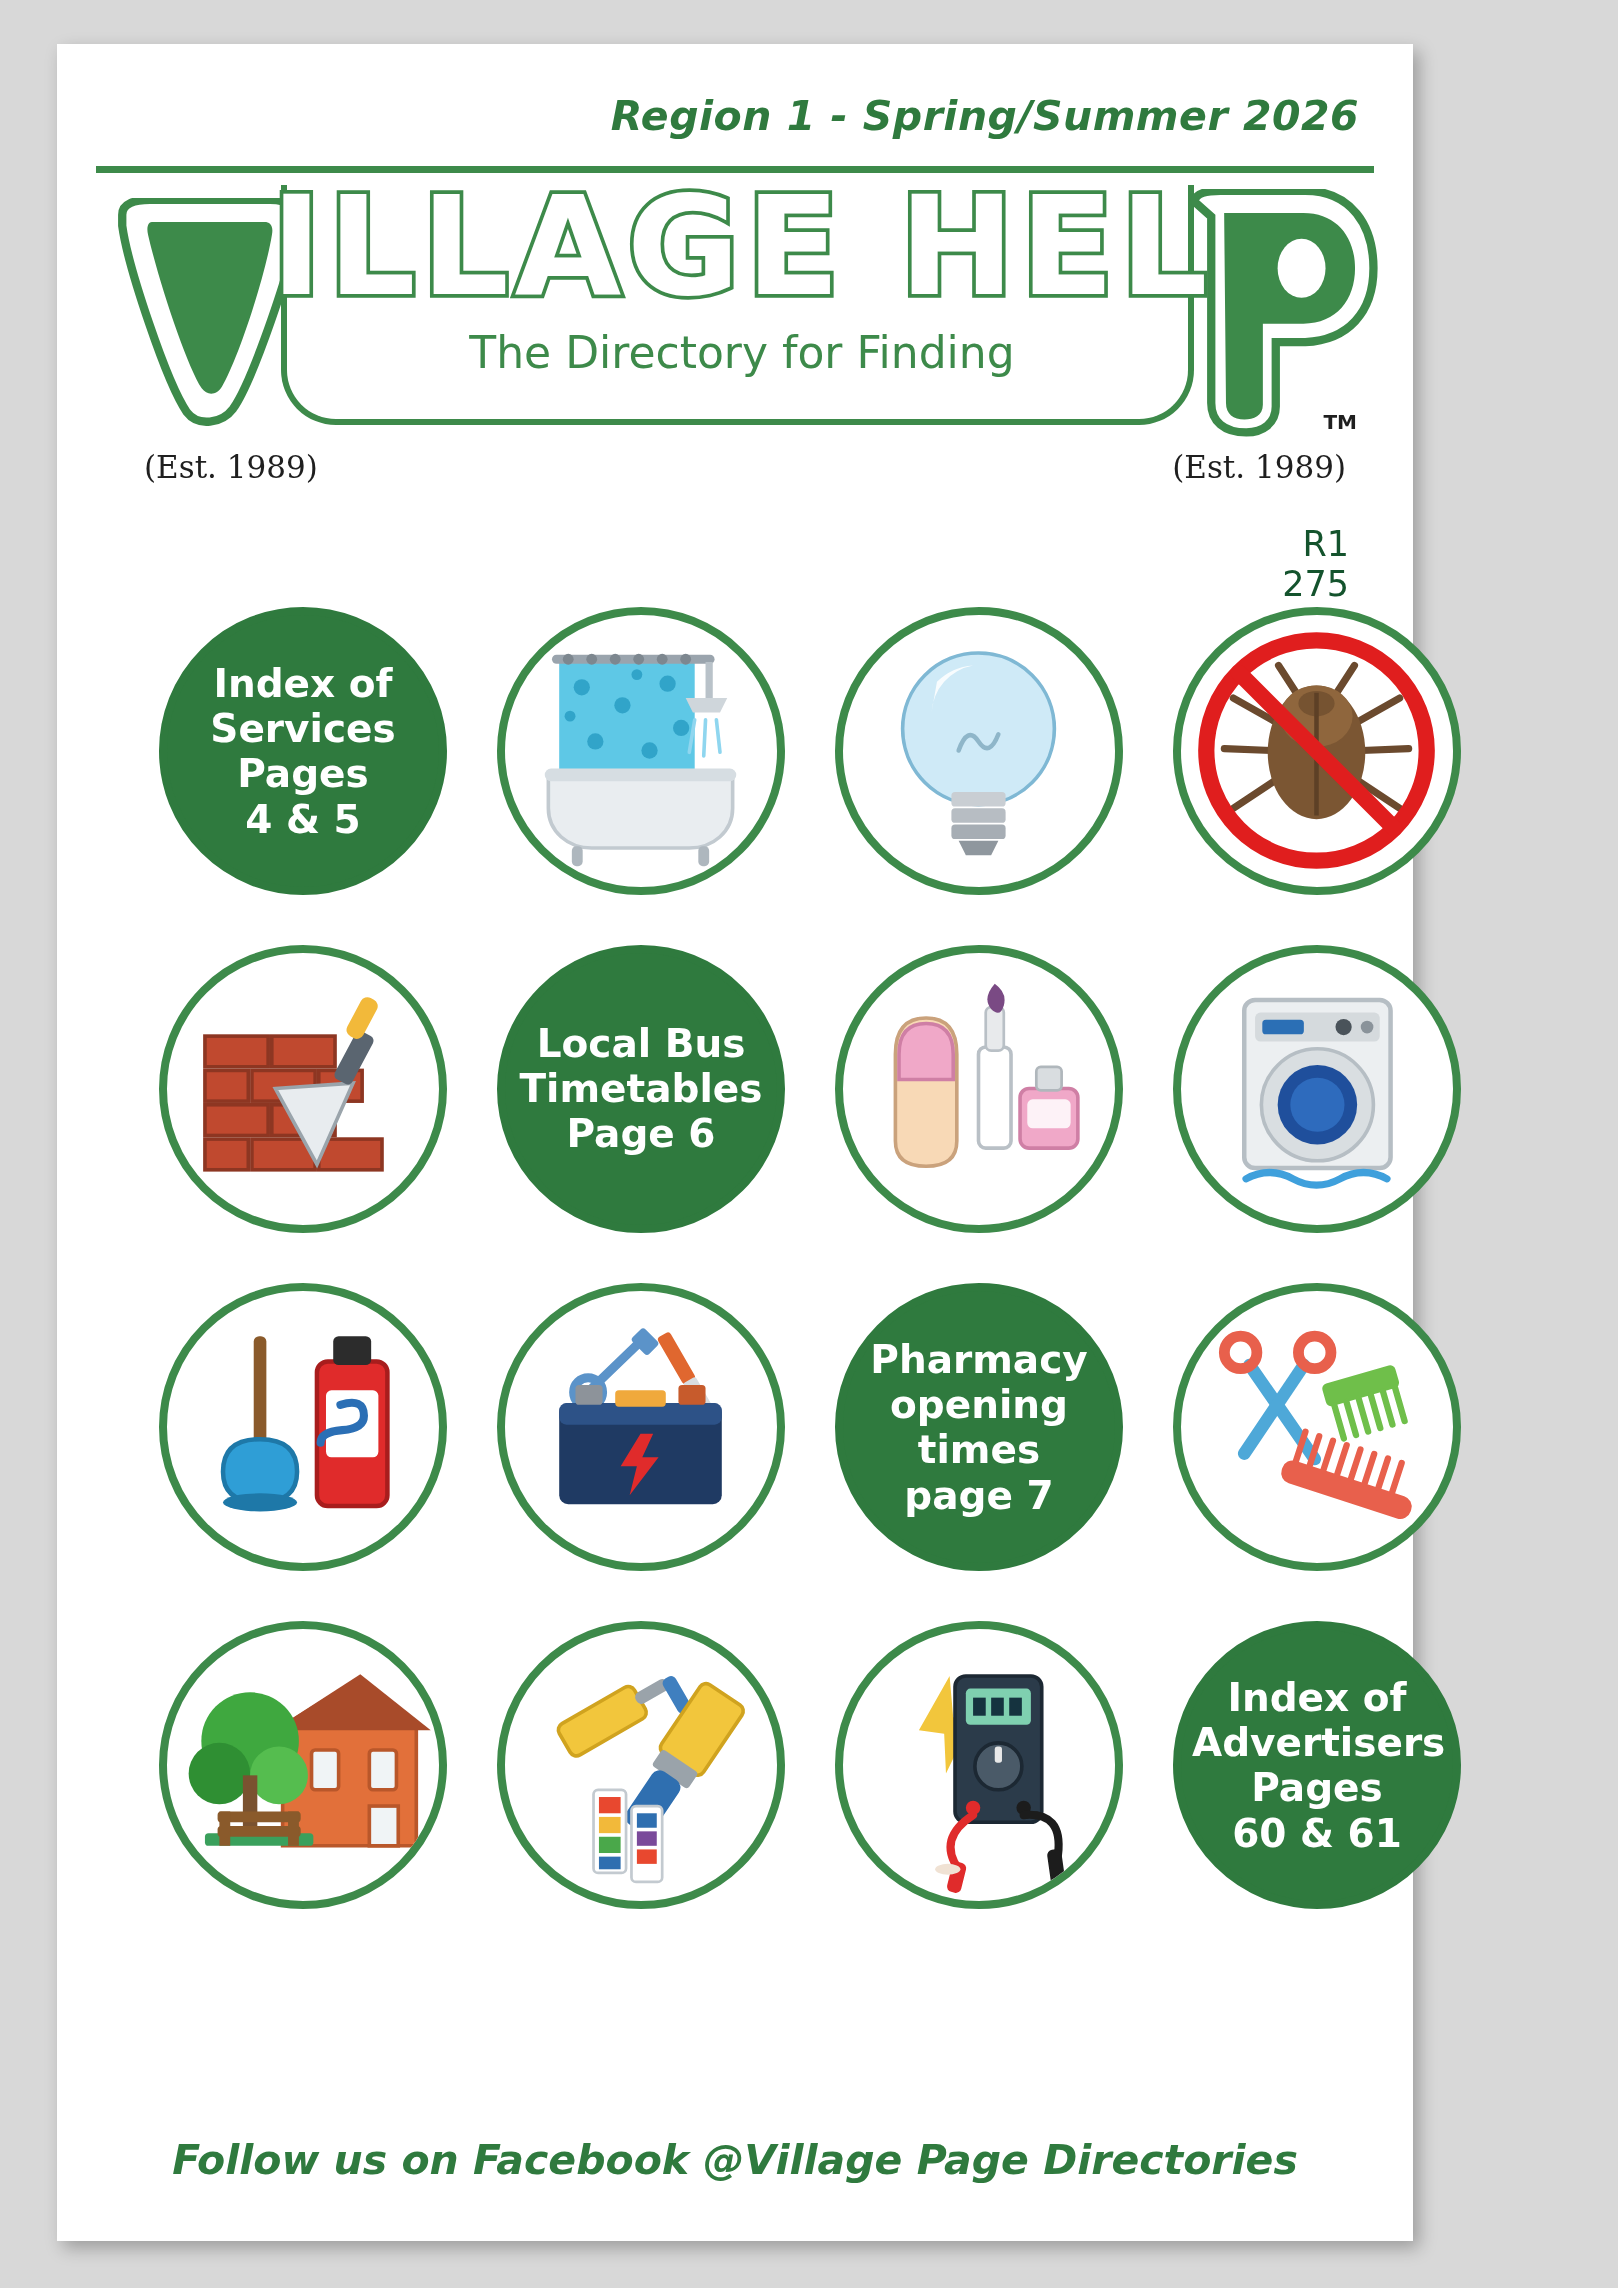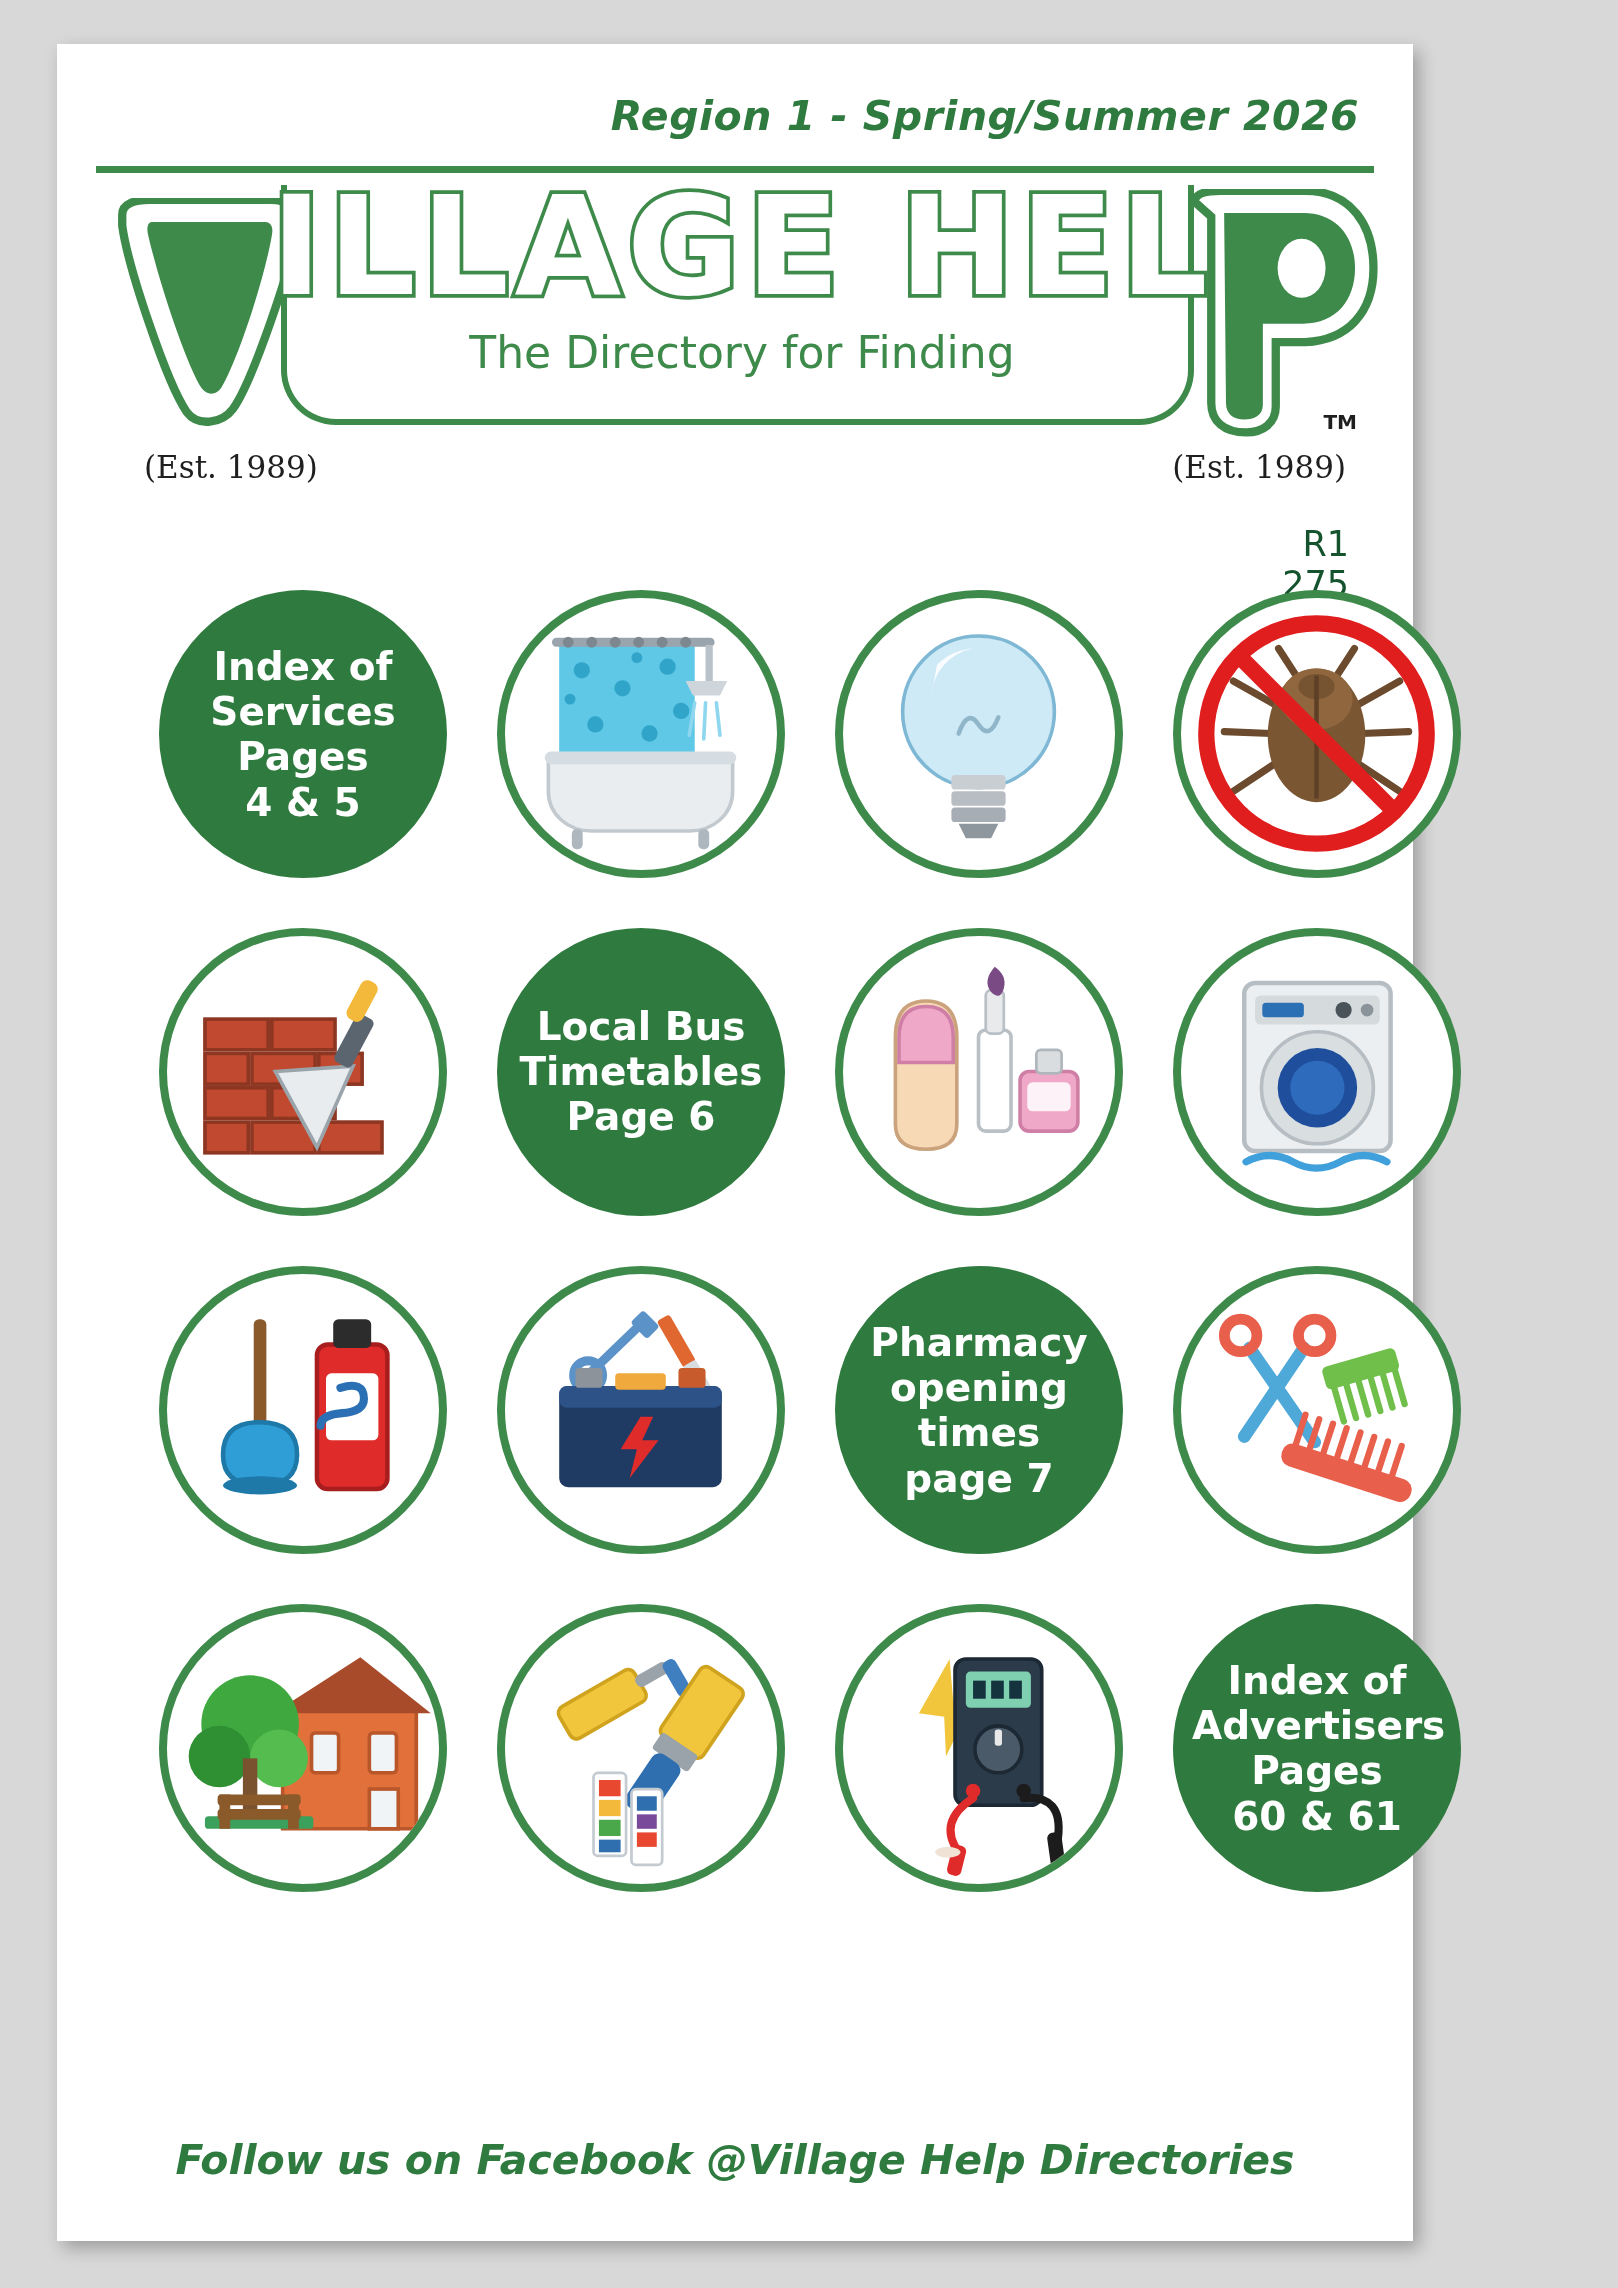--- a/index.html
+++ b/index.html
@@ -143,21 +143,21 @@
     text-align: right;
     font-size: 35px;
     line-height: 1.15;
     color: #14532d;
     font-family: "DejaVu Sans", sans-serif;
   }
   
   .grid {
     position: absolute;
     left: 89px;
-    top: 546px;
+    top: 563px;
     width: 1329px;
     display: grid;
     grid-template-columns: repeat(4, 314px);
     grid-template-rows: repeat(4, 314px);
     column-gap: 26px;
     row-gap: 18.5px;
     gap: 24px;
   }
   .cell {
     position: relative;
@@ -545,16 +545,16 @@
     </div>
 
     <div class="cell">
       <div class="circle filled">
         <div class="label">Index of<br>Advertisers<br>Pages<br>60 &amp; 61</div>
       </div>
     </div>
 
   </div>
 
-  <div class="footer">Follow us on Facebook @Village Help Directories</div>
+  <div class="footer">Follow us on Facebook @Village Page Directories</div>
 
 </div>
 
 
 </body></html>

